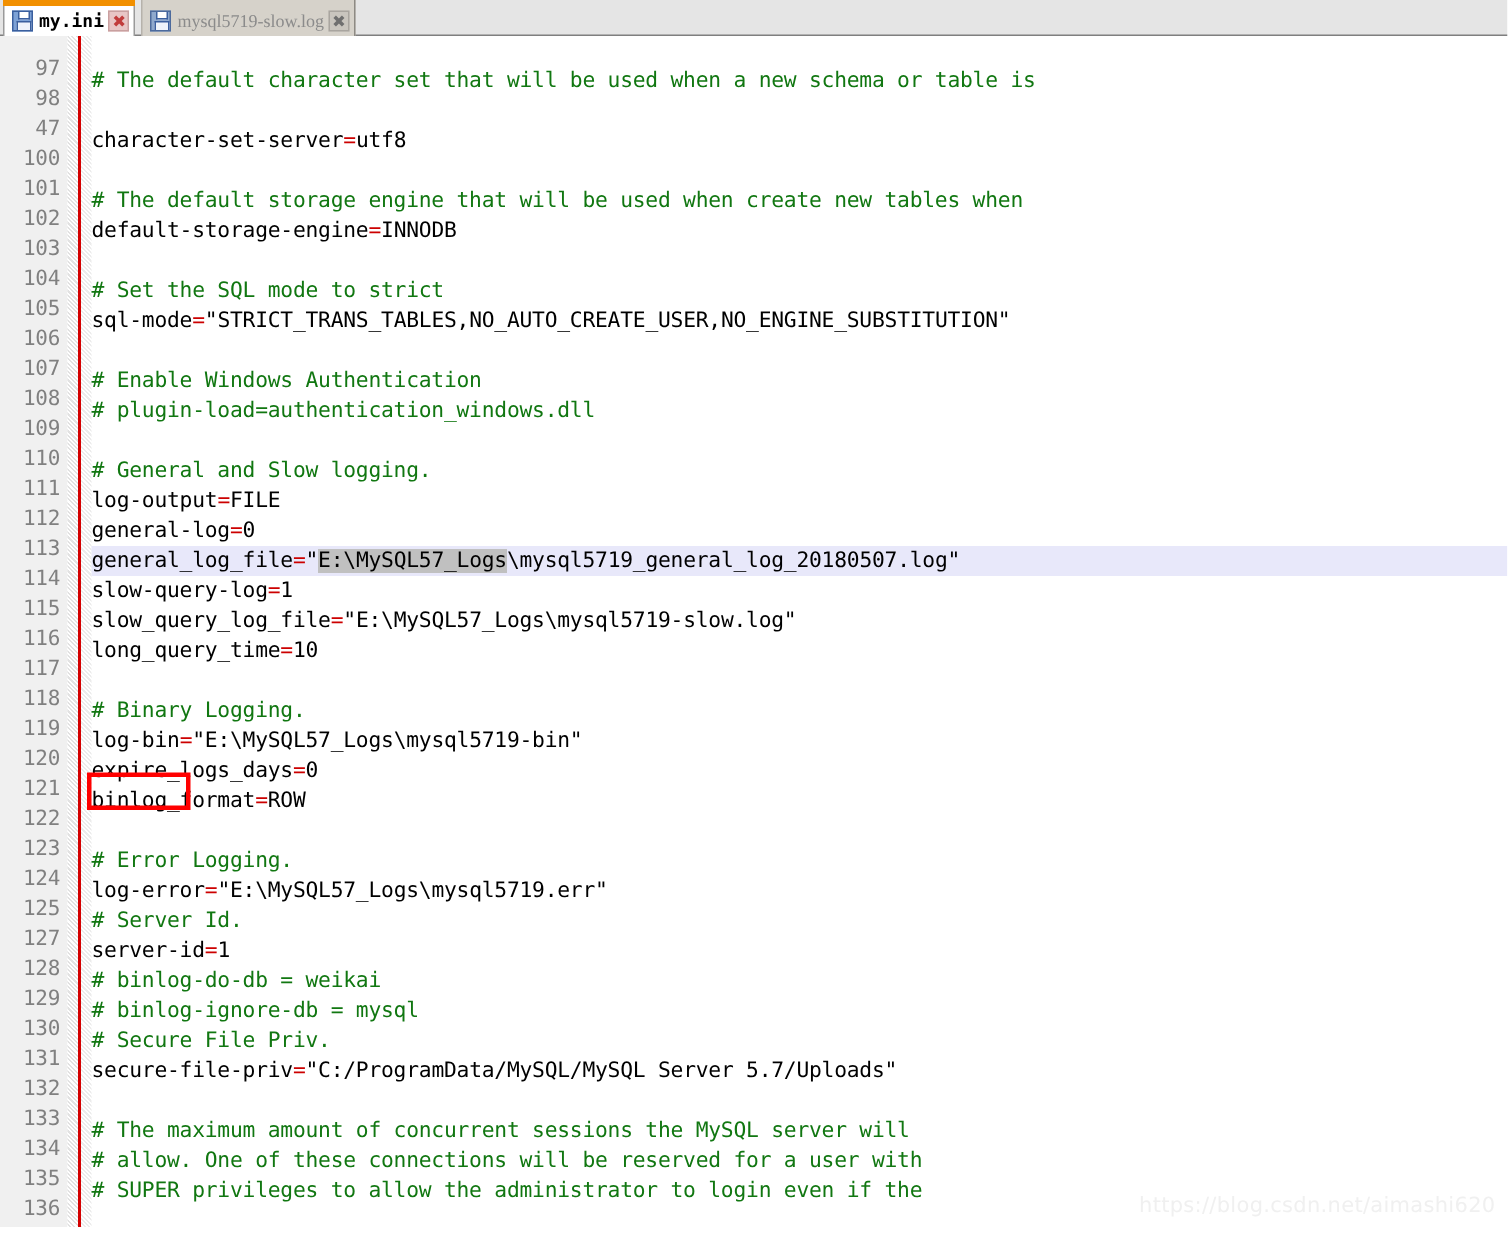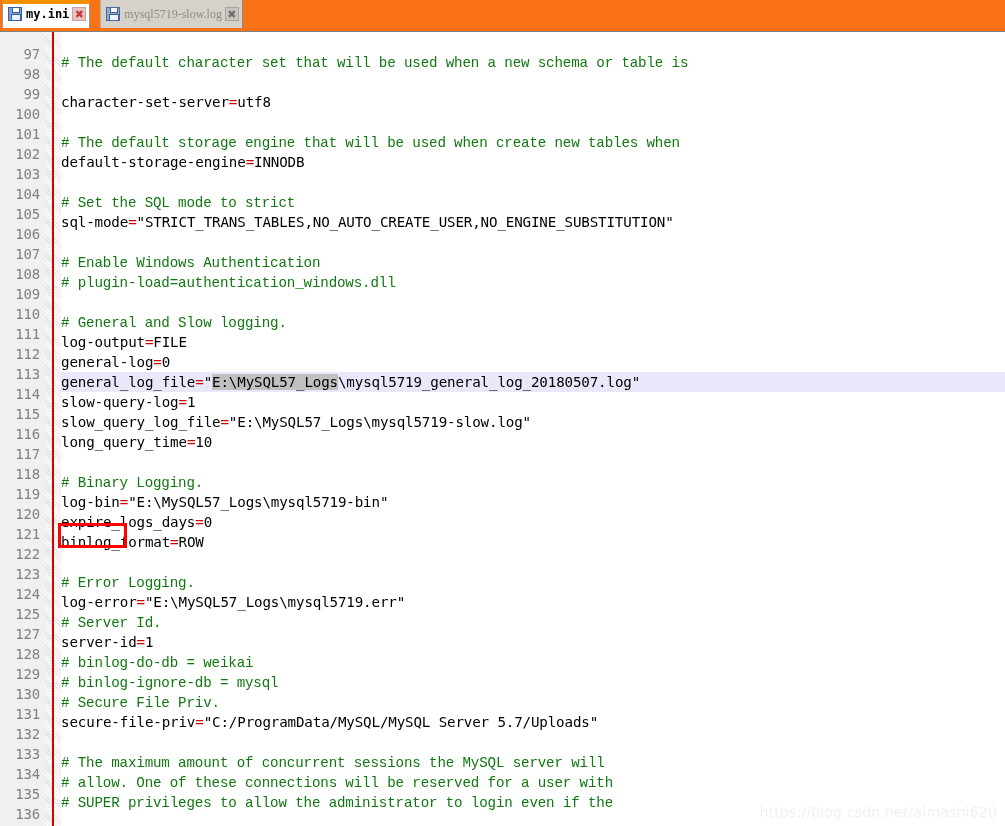--- a/index.html
+++ b/index.html
@@ -18,28 +18,27 @@
     position: relative;
     width: 1005px;
     height: 826px;
     background: #ffffff;
     overflow: hidden;
   }
 
   
   .tabbar {
     position: relative;
-    height: 32px;
-    background: #f97316;
+    height: 24px;
+    background: #e5e5e5;
     border-bottom: 1px solid #7f7f7f;
     box-sizing: border-box;
     display: flex;
     align-items: flex-start;
     padding-left: 2px;
-    gap: 6px;
   }
   .tab {
     position: relative;
     height: 28px;
     box-sizing: border-box;
     display: flex;
     align-items: center;
     padding: 0 3px 0 5px;
     margin-right: 2px;
     font-family: "DejaVu Sans Mono", monospace;
@@ -199,21 +198,21 @@
     position: absolute;
     left: 61px; top: 0;
     font-family: "DejaVu Sans Mono", monospace;
     font-size: 14.2px;
     line-height: 20px;
     letter-spacing: -0.15px;
     color: #000000;
     white-space: pre;
     z-index: 1;
   }
-  .cm  { color: #117711; font-family: Liberation Mono, monospace; }       
+  .cm  { color: #117711; }       
   .op  { color: #cc0000; }       
   .sel { background: #c0c0c0; }  
 
   
   .annot-box {
     position: absolute;
     left: 58px;
     top: 491px;
     width: 69px;
     height: 25px;
@@ -258,21 +257,21 @@
 
   <div class="editor">
     <div class="gutter"></div>
     <div class="bookmark-margin"></div>
     <div class="fold-margin"></div>
     <div class="redline"></div>
 
     <div class="lines" id="lines">
         <div class="row"><div class="lnum">97</div><div class="code"></div></div>
         <div class="row"><div class="lnum">98</div><div class="code"><span class="cm"># The default character set that will be used when a new schema or table is</span></div></div>
-        <div class="row"><div class="lnum">99</div></div>
+        <div class="row"><div class="lnum">47</div></div>
         <div class="row"><div class="lnum">100</div><div class="code"><span>character-set-server</span><span class="op">=</span><span>utf8</span></div></div>
         <div class="row"><div class="lnum">101</div><div class="code"></div></div>
         <div class="row"><div class="lnum">102</div><div class="code"><span class="cm"># The default storage engine that will be used when create new tables when</span></div></div>
         <div class="row"><div class="lnum">103</div><div class="code"><span>default-storage-engine</span><span class="op">=</span><span>INNODB</span></div></div>
         <div class="row"><div class="lnum">104</div><div class="code"></div></div>
         <div class="row"><div class="lnum">105</div><div class="code"><span class="cm"># Set the SQL mode to strict</span></div></div>
         <div class="row"><div class="lnum">106</div><div class="code"><span>sql-mode</span><span class="op">=</span><span>"STRICT_TRANS_TABLES,NO_AUTO_CREATE_USER,NO_ENGINE_SUBSTITUTION"</span></div></div>
         <div class="row"><div class="lnum">107</div><div class="code"></div></div>
         <div class="row"><div class="lnum">108</div><div class="code"><span class="cm"># Enable Windows Authentication</span></div></div>
         <div class="row"><div class="lnum">109</div><div class="code"><span class="cm"># plugin-load=authentication_windows.dll</span></div></div>

